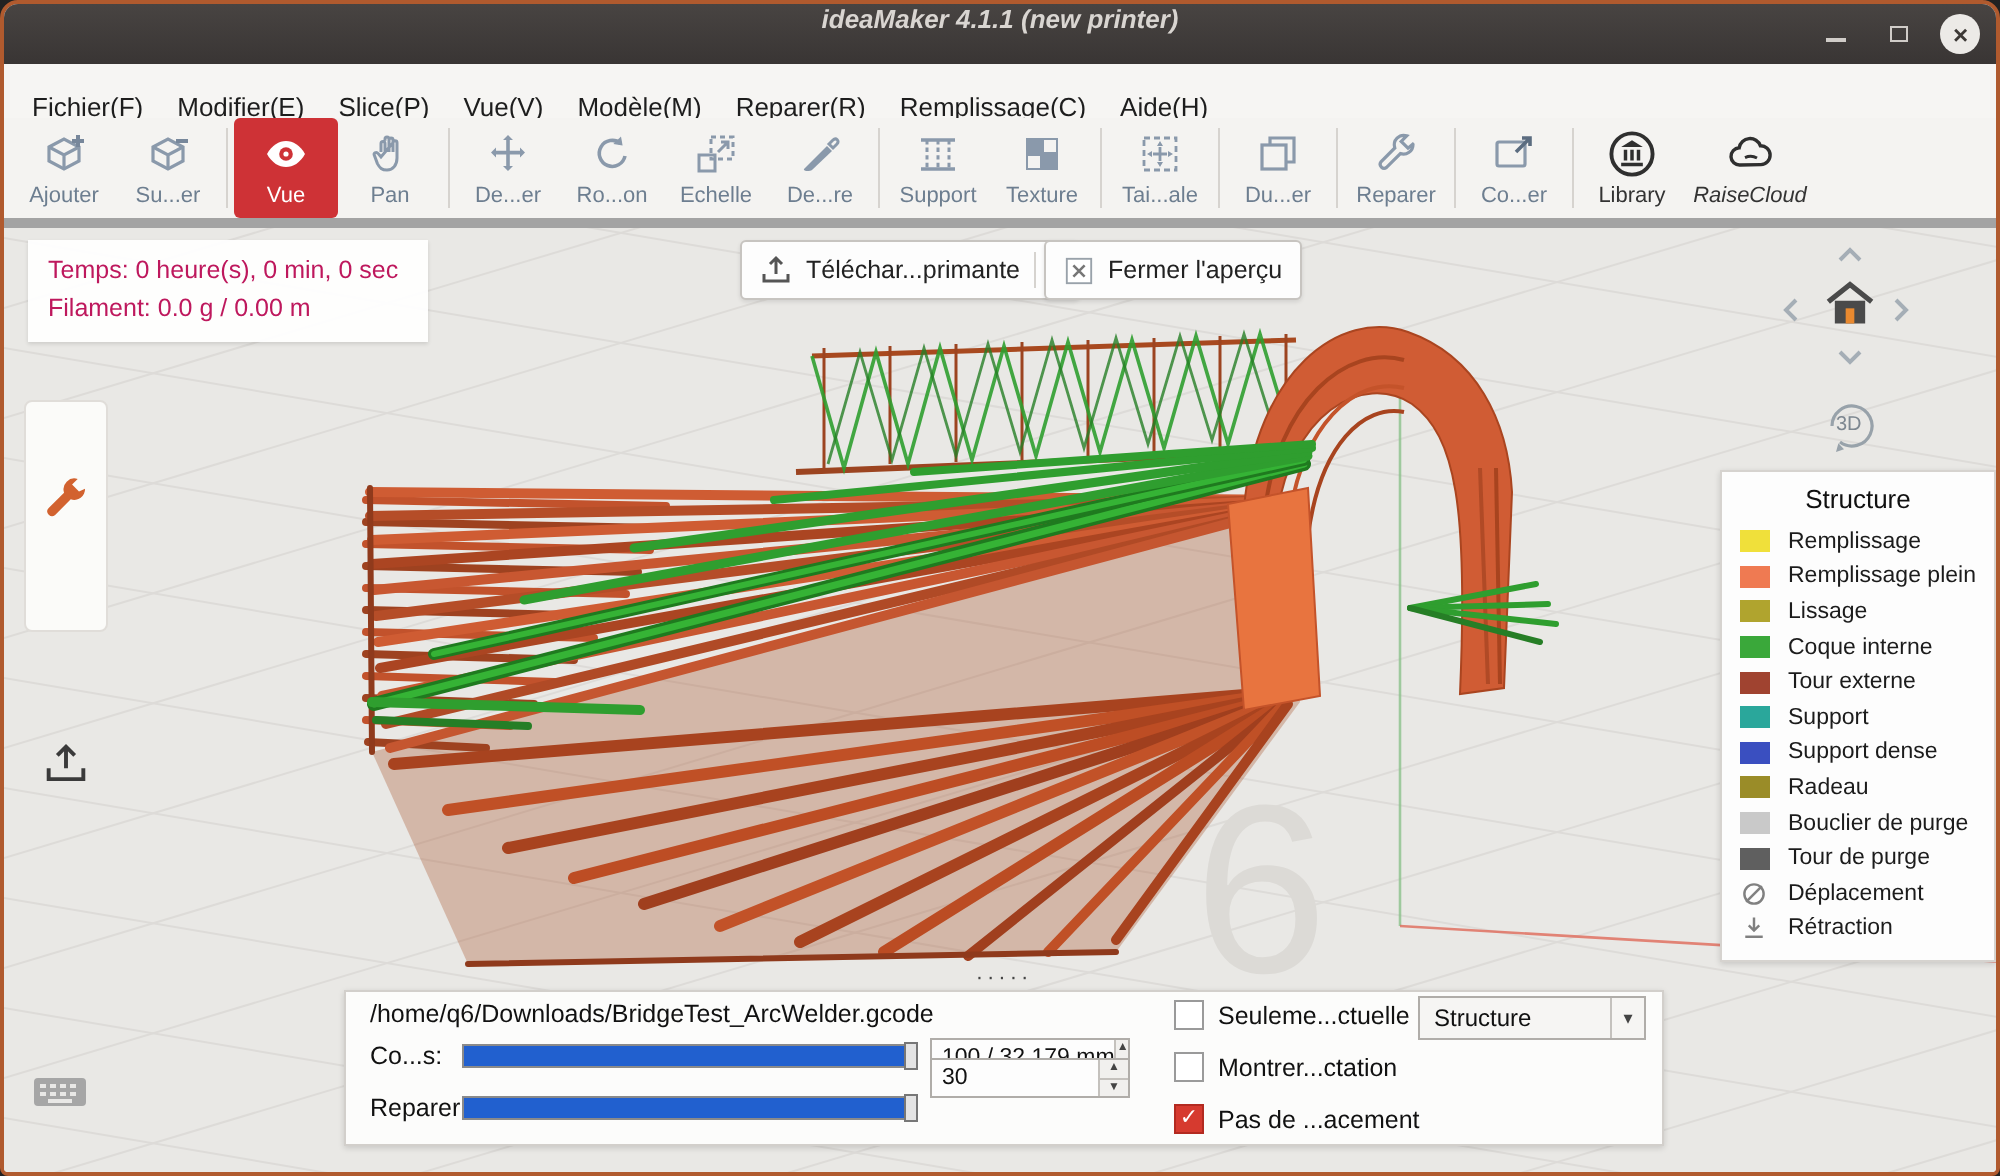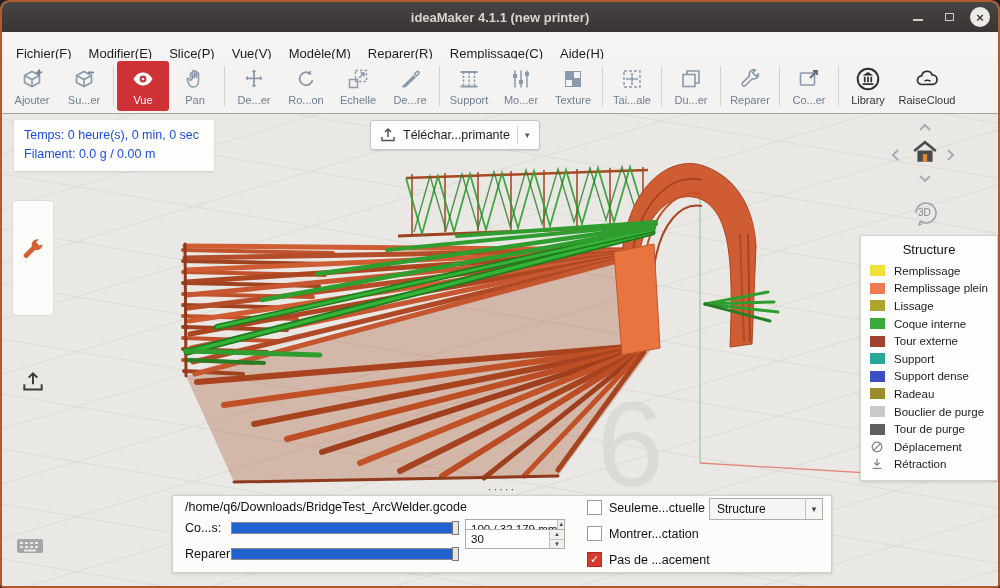--- a/index.html
+++ b/index.html
@@ -2,53 +2,53 @@
 <html><head>
 <meta charset="utf-8">
 <style>
   * { margin:0; padding:0; box-sizing:border-box; }
   body { font-family:"Liberation Sans","DejaVu Sans",sans-serif; background:#222; }
   .window{ position:relative; width:1000px; height:588px; border:2px solid #b05a2e;
            border-radius:9px 9px 4px 4px; overflow:hidden; background:#f5f4f2; }
 
   
   .titlebar{ position:absolute; left:0; top:0; right:0; height:30px;
-    background:linear-gradient(#484442,#393534); display:flex; align-items:center; justify-content:center; }
+    background:linear-gradient(#484442,#393534); display:flex; align-items:flex-start; justify-content:center;font-style:italic; }
   .titlebar .title{ color:#d9d5d1; font-size:13px; font-weight:bold; }
   .winctl{ position:absolute; right:8px; top:0; height:30px; display:flex; align-items:center; gap:11px; }
   .wc{ display:inline-flex; align-items:center; justify-content:center; width:20px; height:20px; cursor:pointer; }
   .wc .bar{ width:10px; height:2px; background:#d0ccc8; display:block; margin-top:6px; }
   .wc .box{ width:9px; height:8px; border:1.5px solid #d0ccc8; display:block; }
   .wc.close{ background:#eceae7; border-radius:50%; color:#3d3936; font-size:13px; font-weight:bold; line-height:1; }
 
   
   .menubar{ position:absolute; left:0; top:30px; right:0; height:44px; background:#f6f5f3;
     border-bottom:1px solid #dcd9d6; display:flex; align-items:center; padding-left:14px; gap:17px; }
   .menu-item{ font-size:13px; color:#1d1d1d; cursor:pointer; }
 
   
   .toolbar{ position:absolute; left:0; top:57px; right:0; height:55px; background:#f4f3f1;
-    border-bottom:1px solid #a3a3a3; display:flex; align-items:center; padding:0 4px; }
+    border-bottom:5px solid #a3a3a3; display:flex; align-items:center; padding:0 4px; }
   .tb-btn{ width:52px; height:50px; display:flex; flex-direction:column; align-items:center;
     justify-content:center; gap:2px; border-radius:3px; cursor:pointer; flex:0 0 auto; }
   .tb-btn .tb-ic{ height:26px; display:flex; align-items:center; }
   .tb-btn .tb-lbl{ font-size:11px; color:#6d7e90; white-space:nowrap; }
   .tb-btn.active{ background:#ce3236; }
   .tb-btn.active .tb-lbl{ color:#fff; }
-  .tb-btn.wide{ width:66px; }
+  .tb-btn.wide{ width:66px;font-style:italic; }
   .tb-btn .tb-lbl.dark{ color:#333; }
   .tb-sep{ width:1px; height:40px; background:#d6d3cf; margin:0 3px; flex:0 0 auto; }
 
   
   .viewport{ position:absolute; left:0; top:112px; right:0; bottom:0; background:#e9e8e5; overflow:hidden; }
   .viewport svg.layer{ position:absolute; left:0; top:0; }
 
   
   .stats{ position:absolute; left:12px; top:6px; width:200px; background:rgba(255,255,255,.93);
-    padding:6px 10px; font-size:12.5px; color:#1d4ed8; line-height:1.55; box-shadow:0 1px 2px rgba(0,0,0,.12); }
+    padding:6px 10px; font-size:12.5px; color:#be185d; line-height:1.55; box-shadow:0 1px 2px rgba(0,0,0,.12); }
 
   
   .top-btn{ position:absolute; top:6px; height:30px; background:#fdfdfd; border:1px solid #c7c4c0;
     border-radius:3px; display:flex; align-items:center; padding:0 9px; gap:7px; font-size:12.5px;
     color:#222; cursor:pointer; box-shadow:0 1px 2px rgba(0,0,0,.1); }
   .top-btn .vsep{ width:1px; height:18px; background:#d6d3cf; }
   .caret{ font-size:9px; color:#555; }
 
   
   .nav-cluster{ position:absolute; left:884px; top:8px; width:78px; height:112px; }
@@ -223,31 +223,20 @@
             <path d="M3.5 5h17" stroke="#8a99ab" stroke-width="1.8"></path>
             <path d="M6.5 5v14M12 5v14M17.5 5v14" stroke="#8a99ab" stroke-width="1.5" stroke-dasharray="2.2 1.6"></path>
             <path d="M3.5 19.5h17" stroke="#8a99ab" stroke-width="1.8"></path>
           </svg>
         </span>
       <span class="tb-lbl">Support</span>
     </div>
     <div class="tb-btn">
       <span class="tb-ic">
           <svg width="24" height="24" viewBox="0 0 24 24">
-            <path d="M6 3.5v17M12 3.5v17M18 3.5v17" stroke="#8a99ab" stroke-width="1.5"></path>
-            <rect x="4" y="7" width="4" height="4" fill="#8a99ab"></rect>
-            <rect x="10" y="13" width="4" height="4" fill="#8a99ab"></rect>
-            <rect x="16" y="5" width="4" height="4" fill="#8a99ab"></rect>
-          </svg>
-        </span>
-      <span class="tb-lbl">Mo...er</span>
-    </div>
-    <div class="tb-btn">
-      <span class="tb-ic">
-          <svg width="24" height="24" viewBox="0 0 24 24">
             <rect x="4" y="4" width="8" height="8" fill="#8a99ab"></rect>
             <rect x="12" y="12" width="8" height="8" fill="#8a99ab"></rect>
             <rect x="12.5" y="4.5" width="7" height="7" fill="none" stroke="#8a99ab"></rect>
             <rect x="4.5" y="12.5" width="7" height="7" fill="none" stroke="#8a99ab"></rect>
           </svg>
         </span>
       <span class="tb-lbl">Texture</span>
     </div>
     <span class="tb-sep"></span>
     <div class="tb-btn">
@@ -444,20 +433,27 @@
 
     <div class="top-btn" style="left:368px;">
       <span style="line-height:0;"><svg width="16" height="16" viewBox="0 0 16 16">
             <path d="M8 10V2.5M5 5l3-3 3 3" stroke="#555" fill="none" stroke-width="1.5"></path>
             <path d="M2 10v3.5h12V10" stroke="#555" fill="none" stroke-width="1.5"></path>
           </svg></span>
       <span>Téléchar...primante</span>
       <span class="vsep"></span>
       <span class="caret">▾</span>
     </div>
+    <div class="top-btn" style="left:520px;">
+      <span style="line-height:0;"><svg width="15" height="15" viewBox="0 0 16 16">
+            <rect x="1.5" y="1.5" width="13" height="13" fill="#fff" stroke="#99a2aa"></rect>
+            <path d="M5 5l6 6M11 5l-6 6" stroke="#777" stroke-width="1.4"></path>
+          </svg></span>
+      <span>Fermer l'aperçu</span>
+    </div>
 
     <div class="nav-cluster">
       <span class="chev up"><svg width="14" height="10" viewBox="0 0 14 10">
             <path d="M2 8l5-5 5 5" fill="none" stroke="#a5aeb6" stroke-width="2"></path>
           </svg></span>
       <span class="chev left"><svg width="10" height="14" viewBox="0 0 10 14">
             <path d="M8 2L3 7l5 5" fill="none" stroke="#a5aeb6" stroke-width="2"></path>
           </svg></span>
       <span class="home"><svg width="26" height="24" viewBox="0 0 24 22">
             <path d="M2 10 12 2l10 8" fill="none" stroke="#4a4a4a" stroke-width="2.4"></path>

